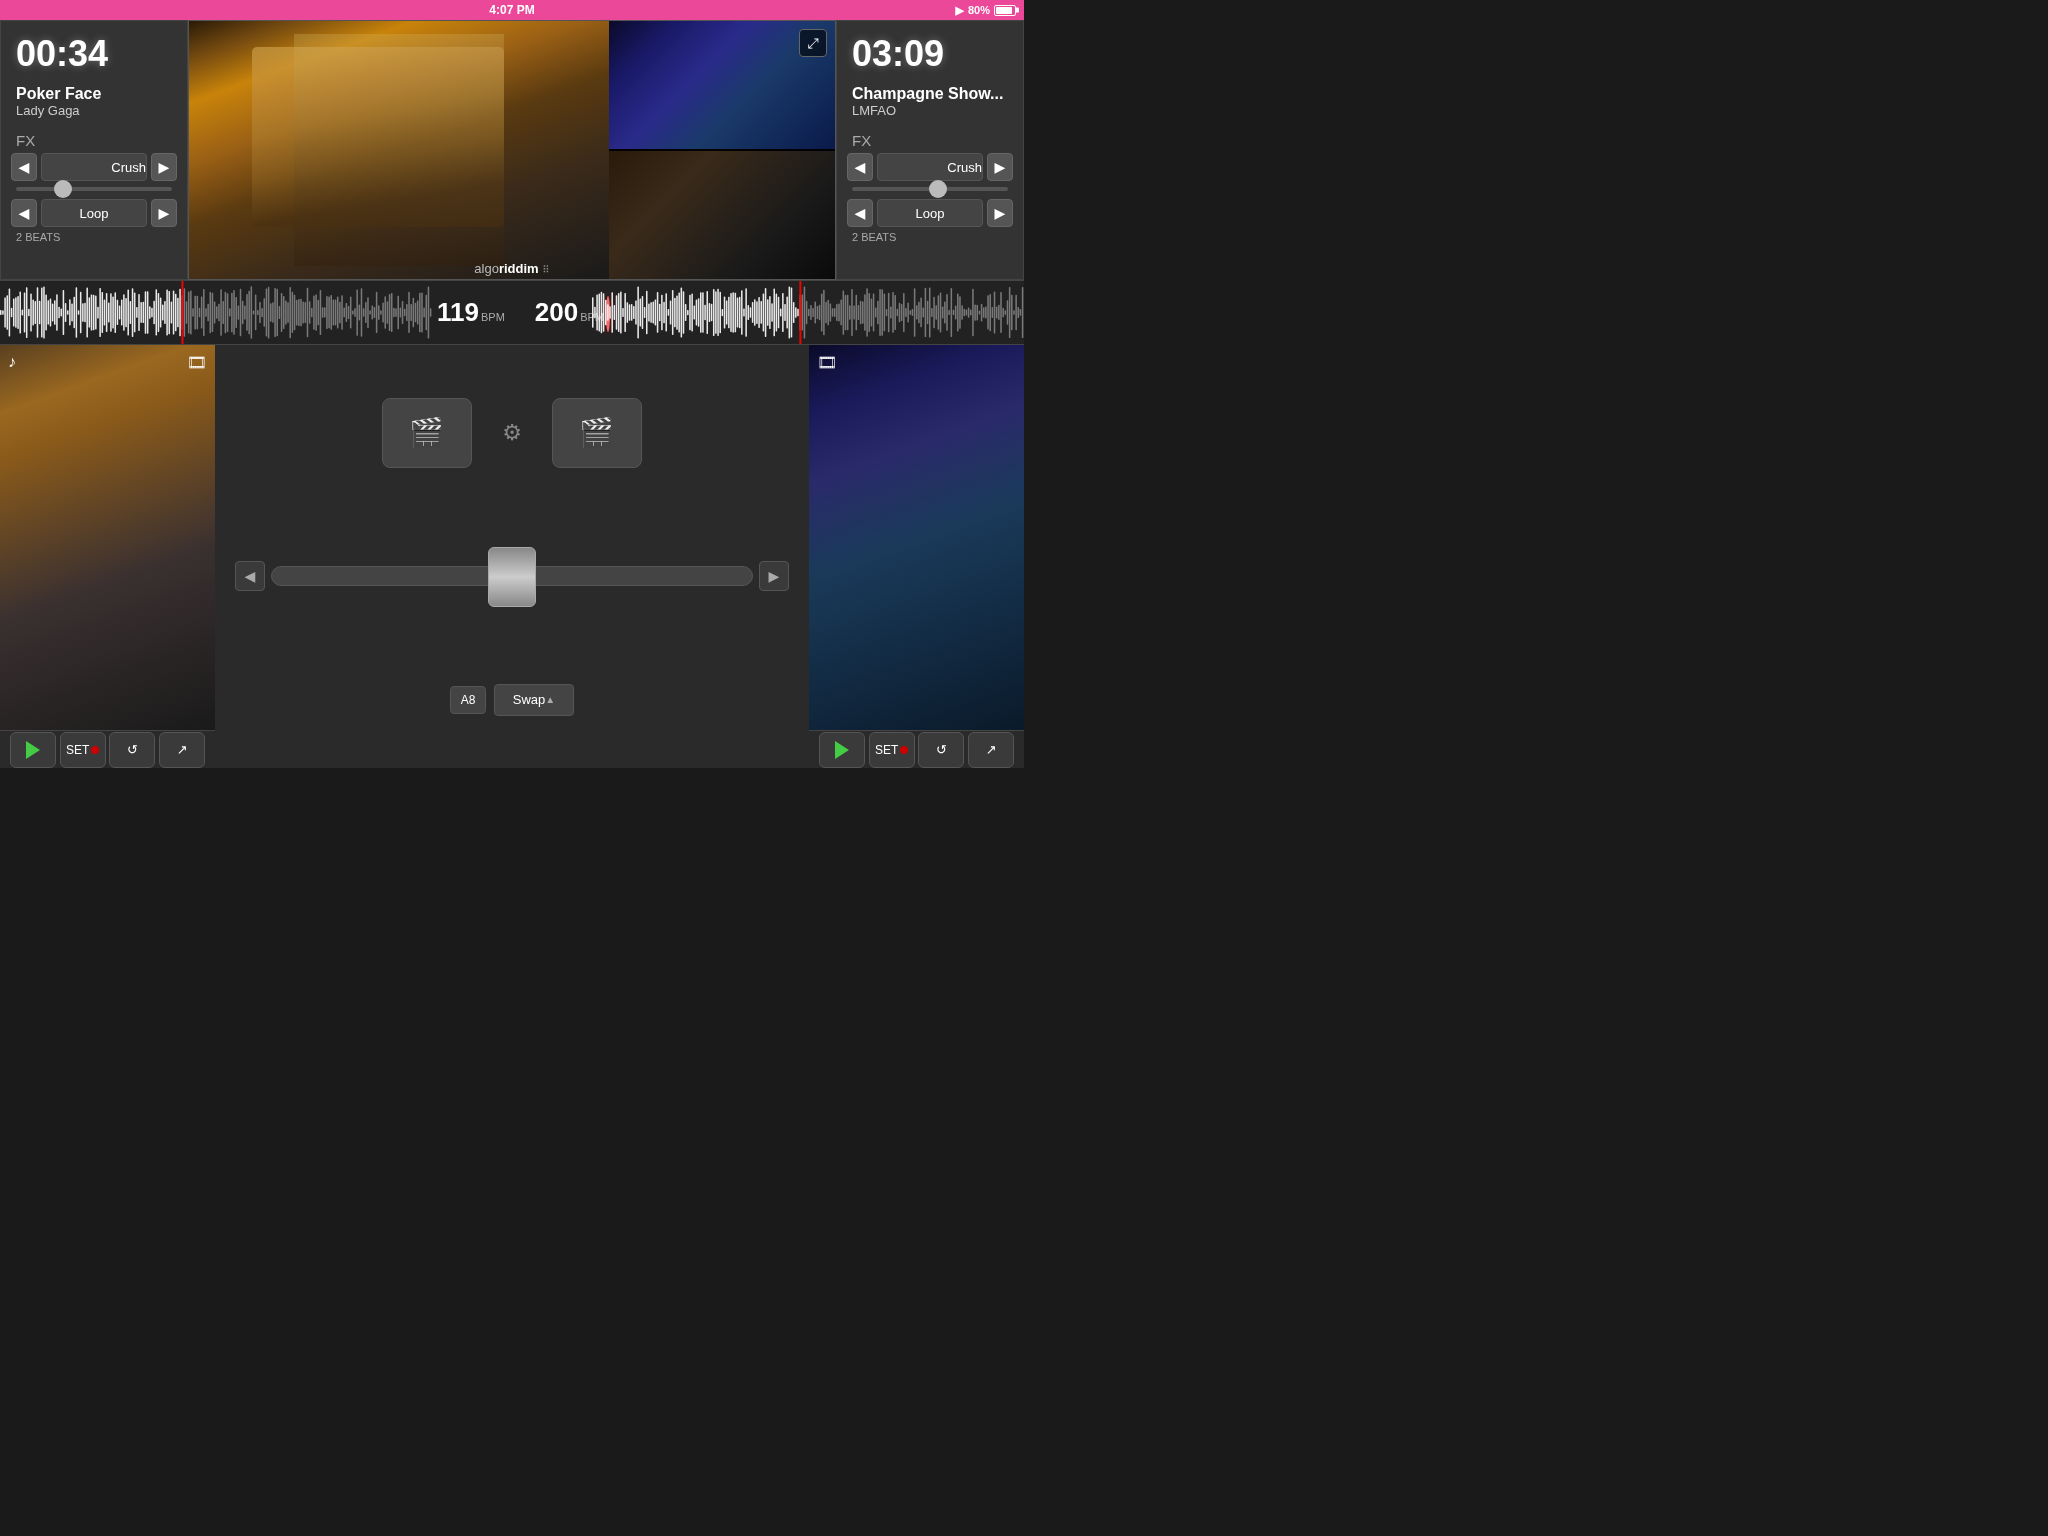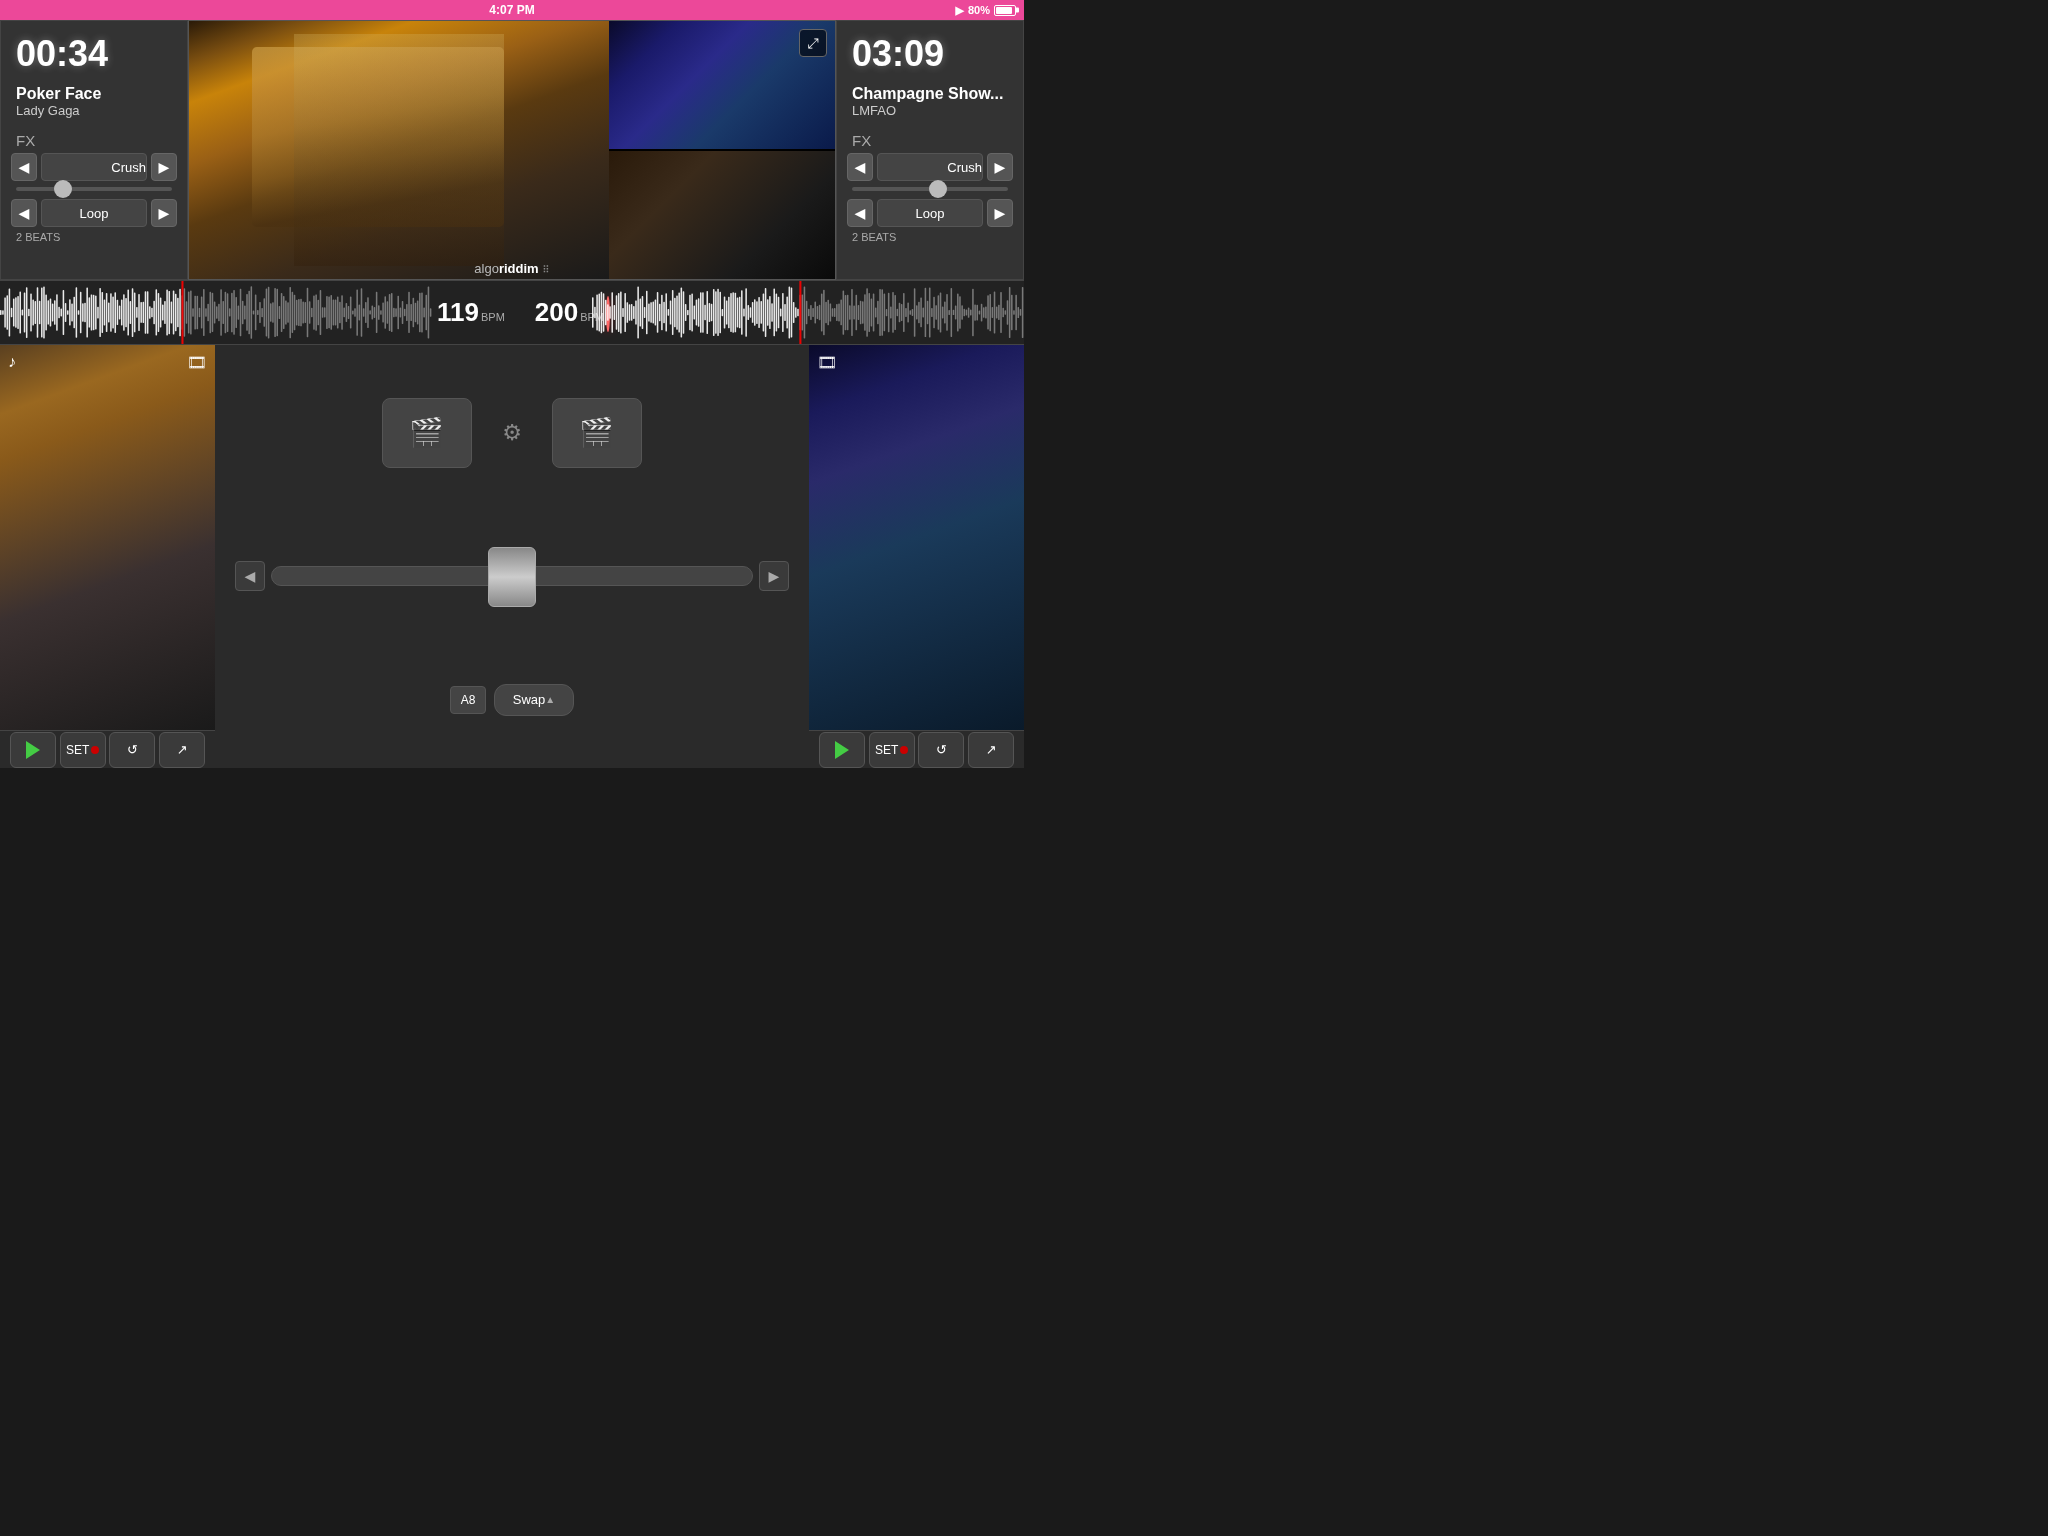--- a/index.html
+++ b/index.html
@@ -544,21 +544,21 @@
       justify-content: center;
       font-size: 12px;
       color: white;
     }
 
     .swap-btn {
       width: 80px;
       height: 32px;
       background: #444;
       border: 1px solid #555;
-      border-radius: 12px;
+      border-radius: 4px;
       display: flex;
       align-items: center;
       justify-content: center;
       cursor: pointer;
       font-size: 13px;
       color: white;
     }
 
     .swap-chevron {
       font-size: 10px;

